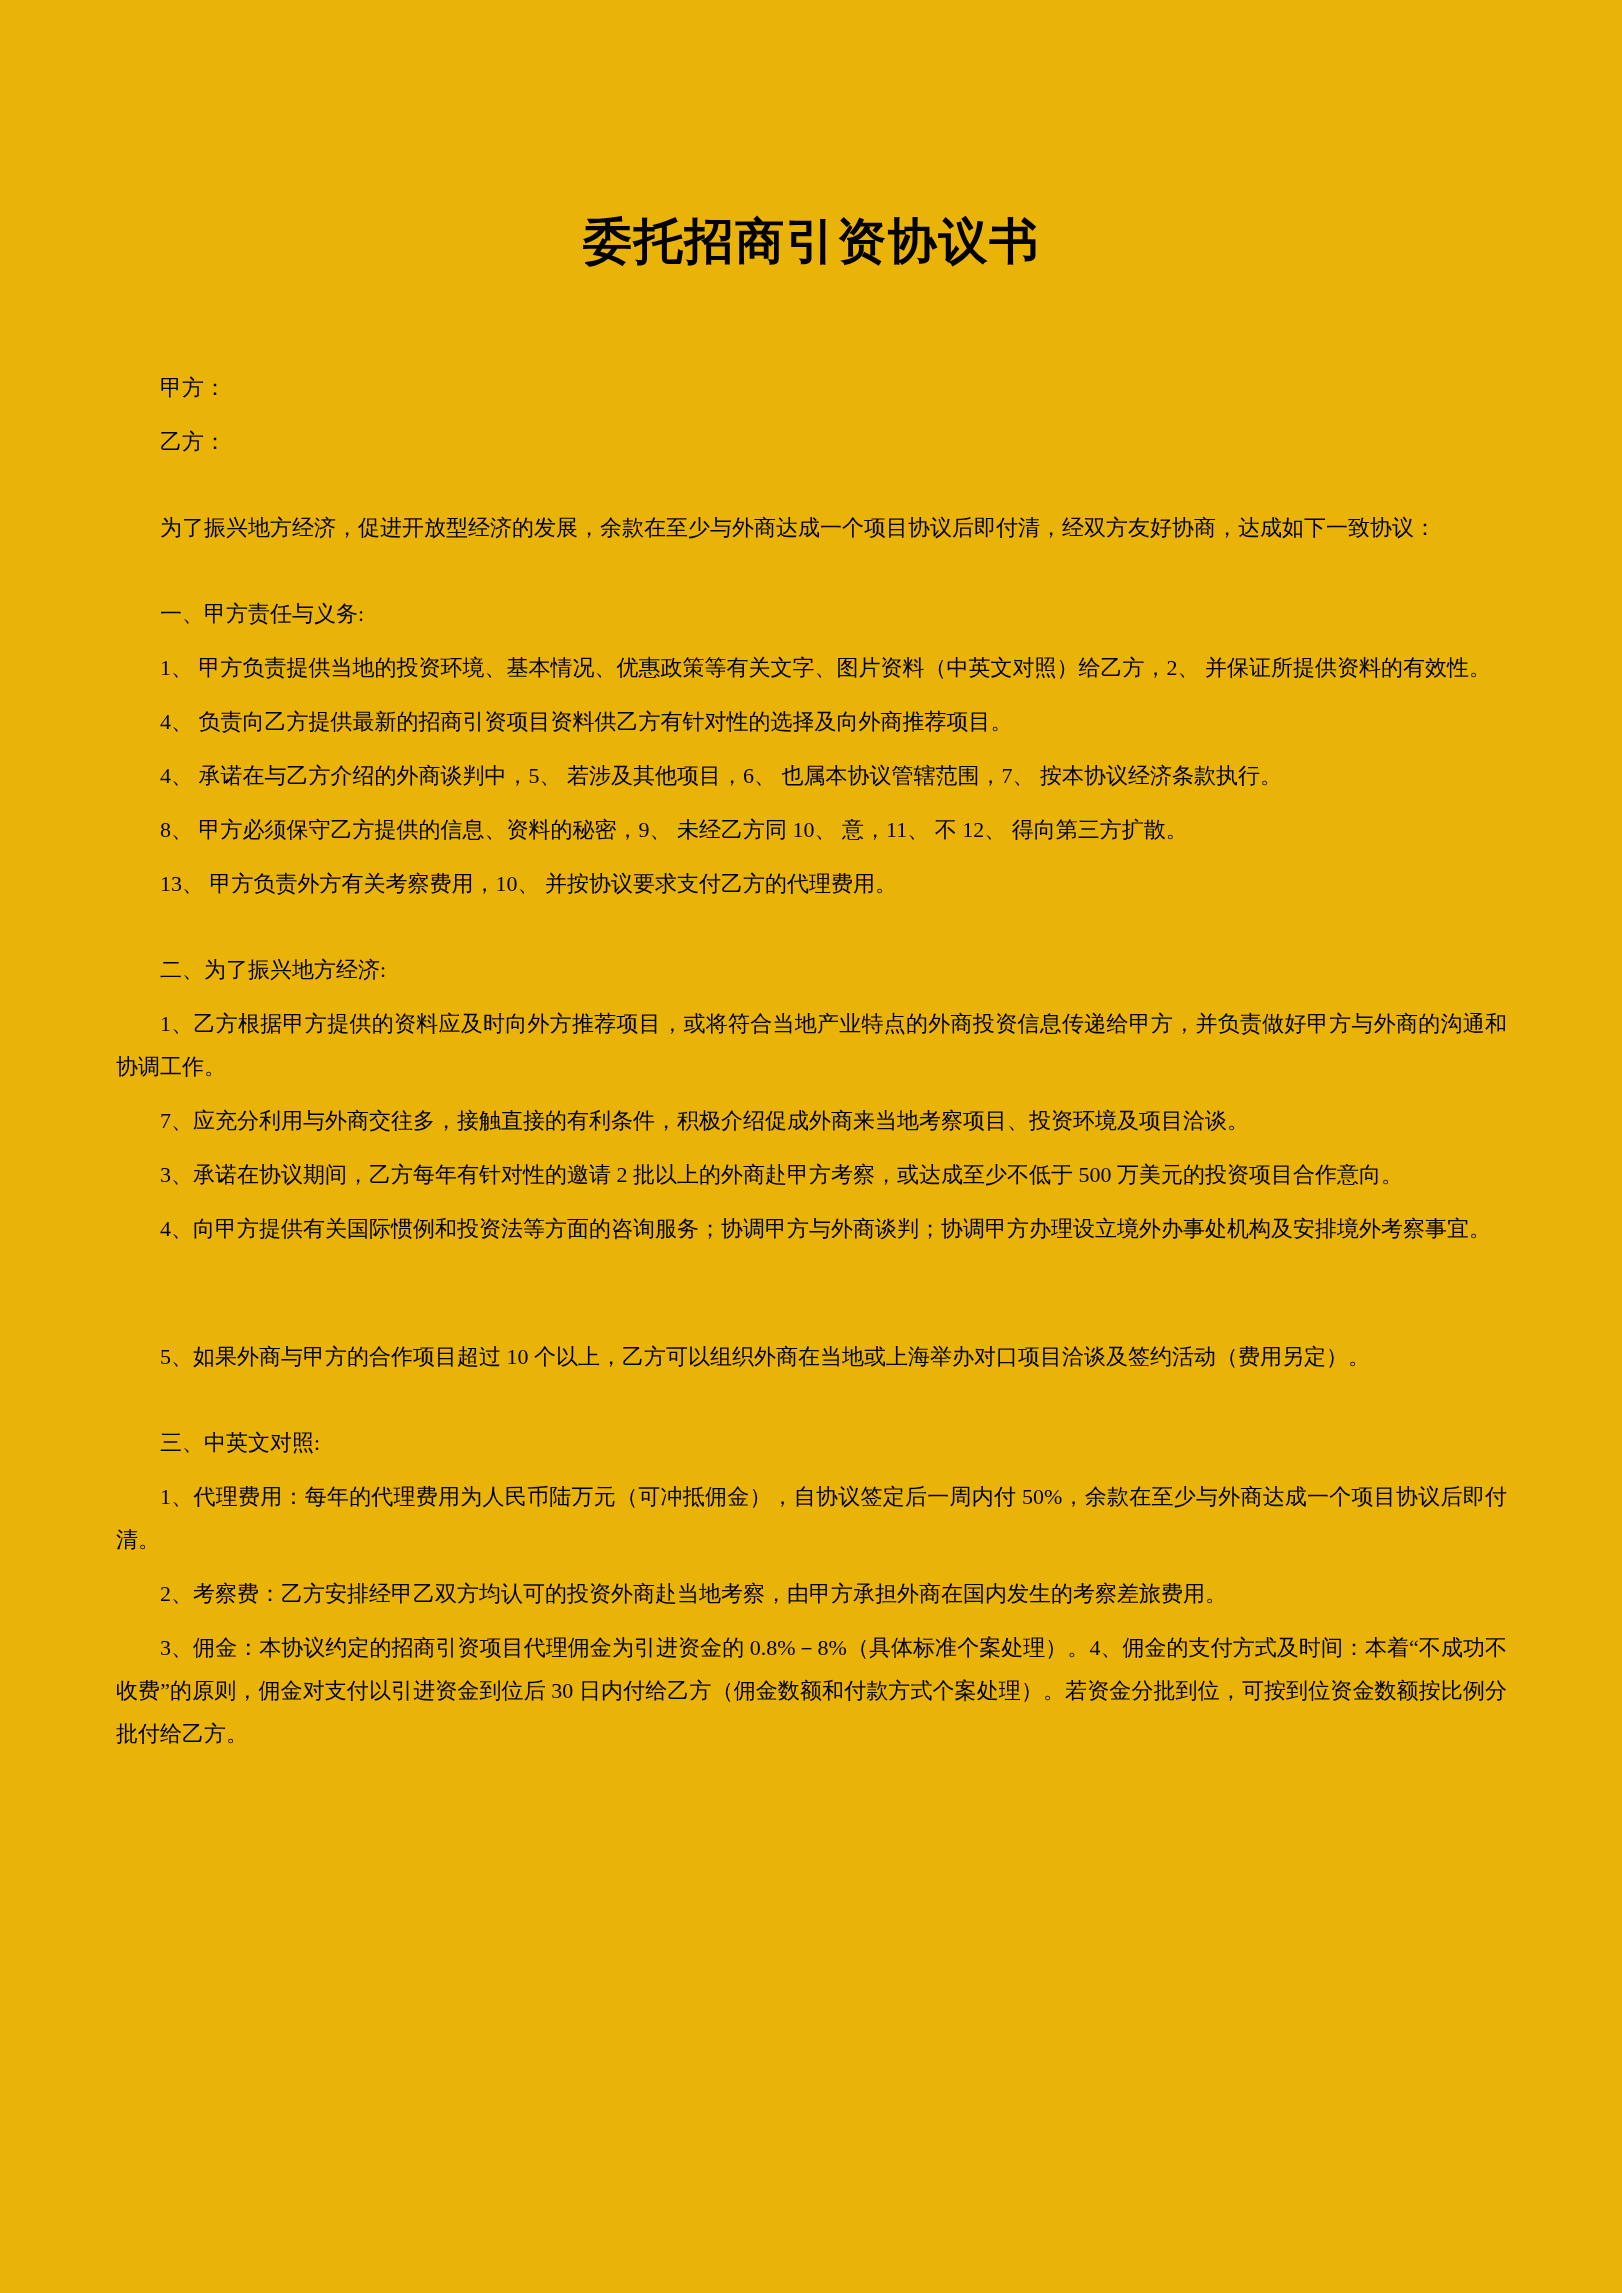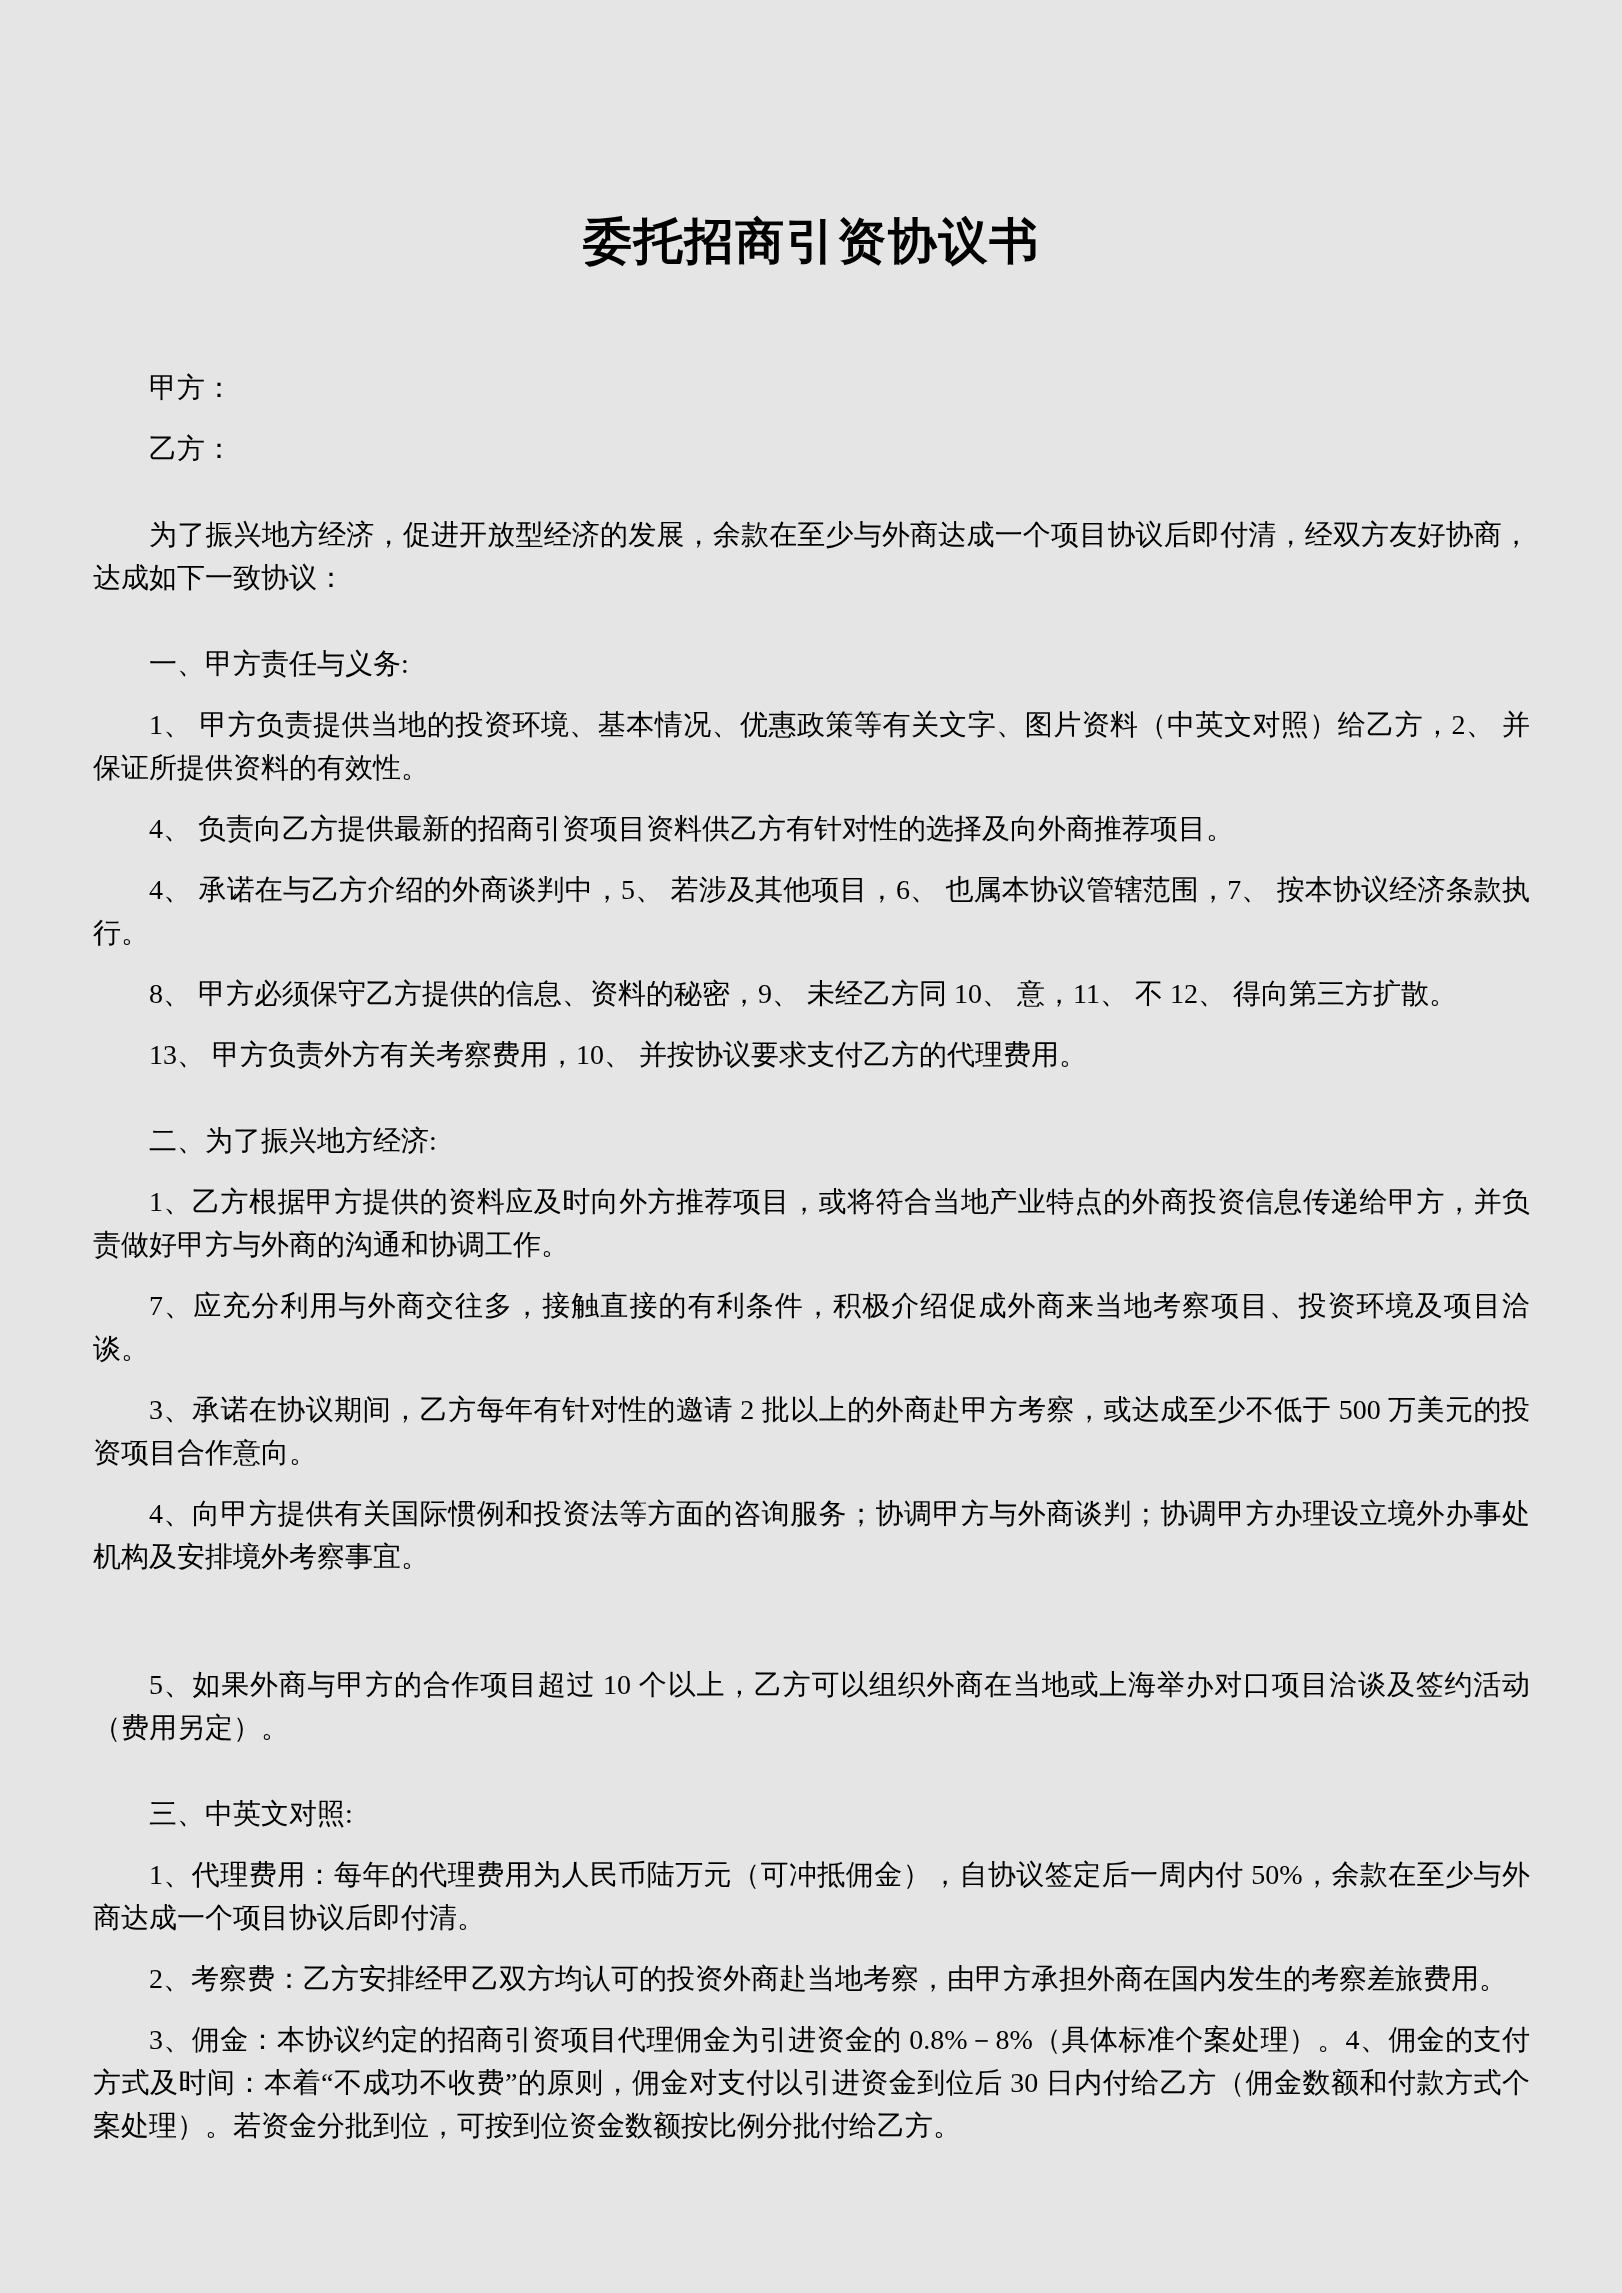--- a/index.html
+++ b/index.html
@@ -4,38 +4,38 @@
 <style>
   html, body {
     margin: 0;
     padding: 0;
     background: #ffffff;
   }
   .page {
     position: relative;
     width: 1623px;
     height: 2294px;
-    background: #e5e5e5;
+    background: #eab308;
     color: #000000;
     font-family: "Liberation Serif", "DejaVu Serif", serif;
     box-sizing: border-box;
-    padding: 0 75px;
+    padding: 0 105px;
     overflow: hidden;
   }
   .title {
     margin: 213px 0 95px 0;
     font-size: 49px;
     line-height: 58px;
     font-weight: bold;
     text-align: center;
     letter-spacing: 1.8px;
   }
   .line, .para {
-    margin: 18px;
-    font-size: 28px;
+    margin: 11px;
+    font-size: 22px;
     line-height: 43px;
     text-indent: 2em;
     text-align: justify;
   }
   .gap1 { margin-top: 43px; }
   .gap2 { margin-top: 85px; }
 </style>
 </head>
 <body>
 

